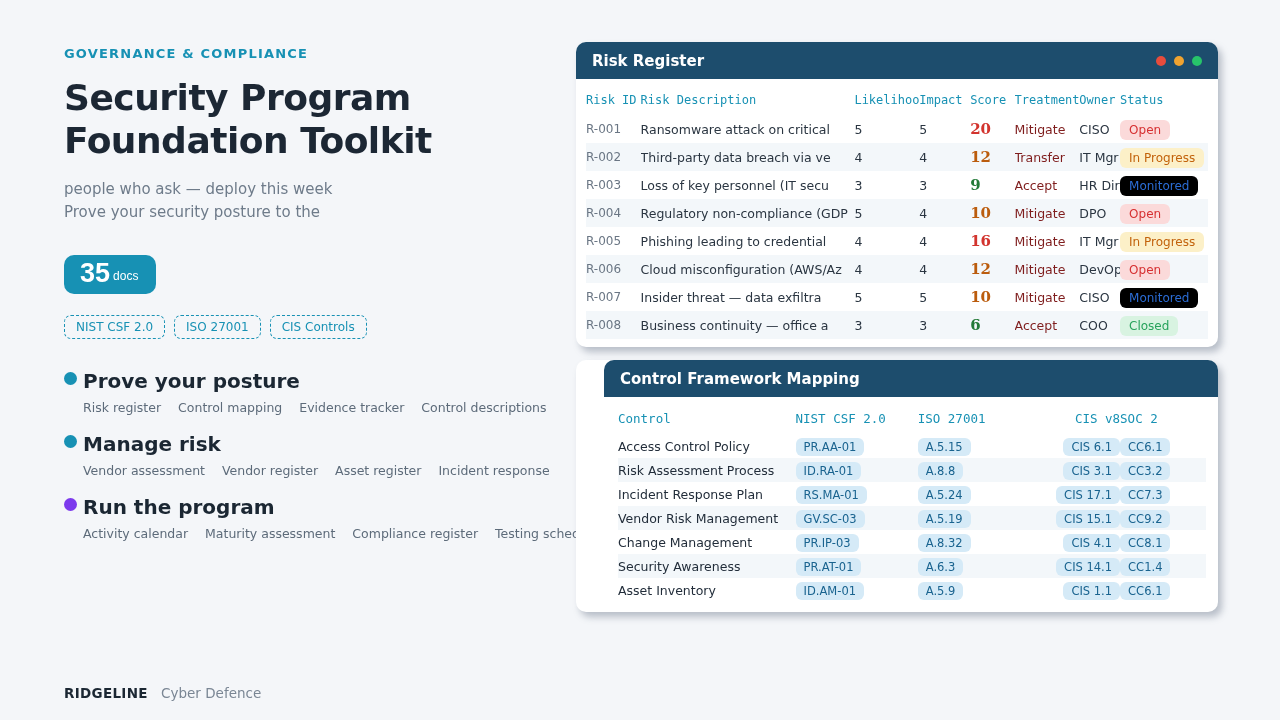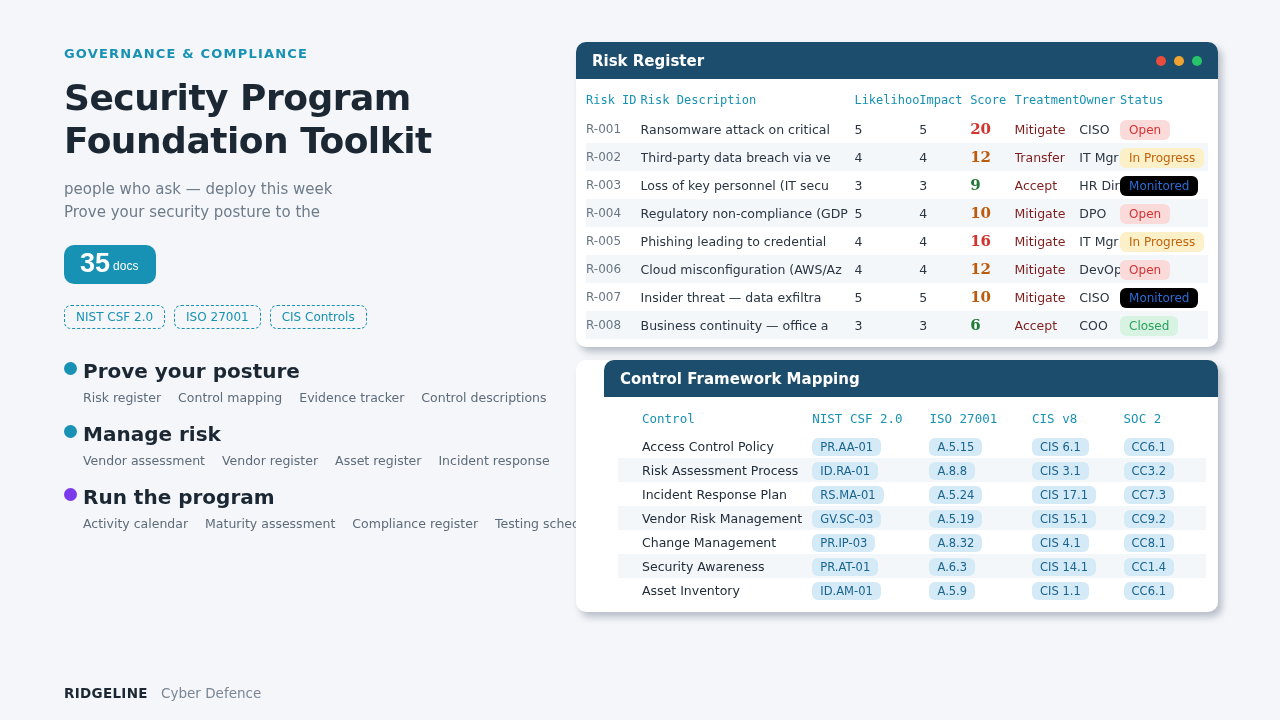--- a/index.html
+++ b/index.html
@@ -17,21 +17,21 @@
   .eyebrow {
     color:#1791b4; font-size:13px; font-weight:bold; letter-spacing:1.2px;
   }
   .title {
     margin-top:15px; font-size:36px; line-height:43px; font-weight:bold;
     color:#1c2734; width:440px; letter-spacing:-0.5px;
   }
   .subtitle { margin-top:16px; font-size:15px; line-height:23px; color:#6e7b8a; }
 
   .docs-badge {
-    margin-top:21px; display:inline-flex; align-items:center;
+    margin-top:31px; display:inline-flex; align-items:center;
     background:#1791b4; color:#fff; border-radius:10px;
     padding:4px 18px 6px 16px; height:39px; border:none; cursor:pointer;
   }
   .docs-badge .num { font-size:27px; font-weight:bold; }
   .docs-badge .lbl { font-size:12px; margin-left:3px; margin-top:4px; }
 
   .chips { margin-top:21px; display:flex; gap:9px; }
   .chip {
     border:1px dashed #1791b4; color:#1791b4; border-radius:7px;
     font-size:12px; padding:4px 11px; white-space:nowrap; background:transparent;
@@ -110,23 +110,23 @@
 
   
   .cm-body { padding:8px 12px 10px 14px; }
   .cm-row { display:flex; align-items:center; height:24px; }
   .cm-head { height:26px; margin-bottom:3px; }
   .cm-head .cell {
     font-family:"DejaVu Sans Mono","Liberation Mono",monospace;
     font-size:12.5px; color:#1791b4;
   }
   .cm-rows .cm-row:nth-child(even) { background:#f3f7fa; }
-  .cm-control { width:186px; font-size:12.5px; color:#222d3a;margin-left:24px; }
+  .cm-control { width:186px; font-size:12.5px; color:#222d3a; }
   .cm-nist { width:128px; } .cm-iso { width:112px; }
-  .cm-cis { width:100px; }  .cm-soc { width:90px; }
+  .cm-cis { width:100px;text-align:right; }  .cm-soc { width:90px; }
   .map-badge {
     display:inline-block; font-size:11.5px; padding:2px 8px; border-radius:6px;
     background:#d5eaf7; color:#19638f; white-space:nowrap;
   }
 </style>
 </head>
 <body>
 
 <div class="hero">
   <div class="eyebrow">GOVERNANCE &amp; COMPLIANCE</div>

